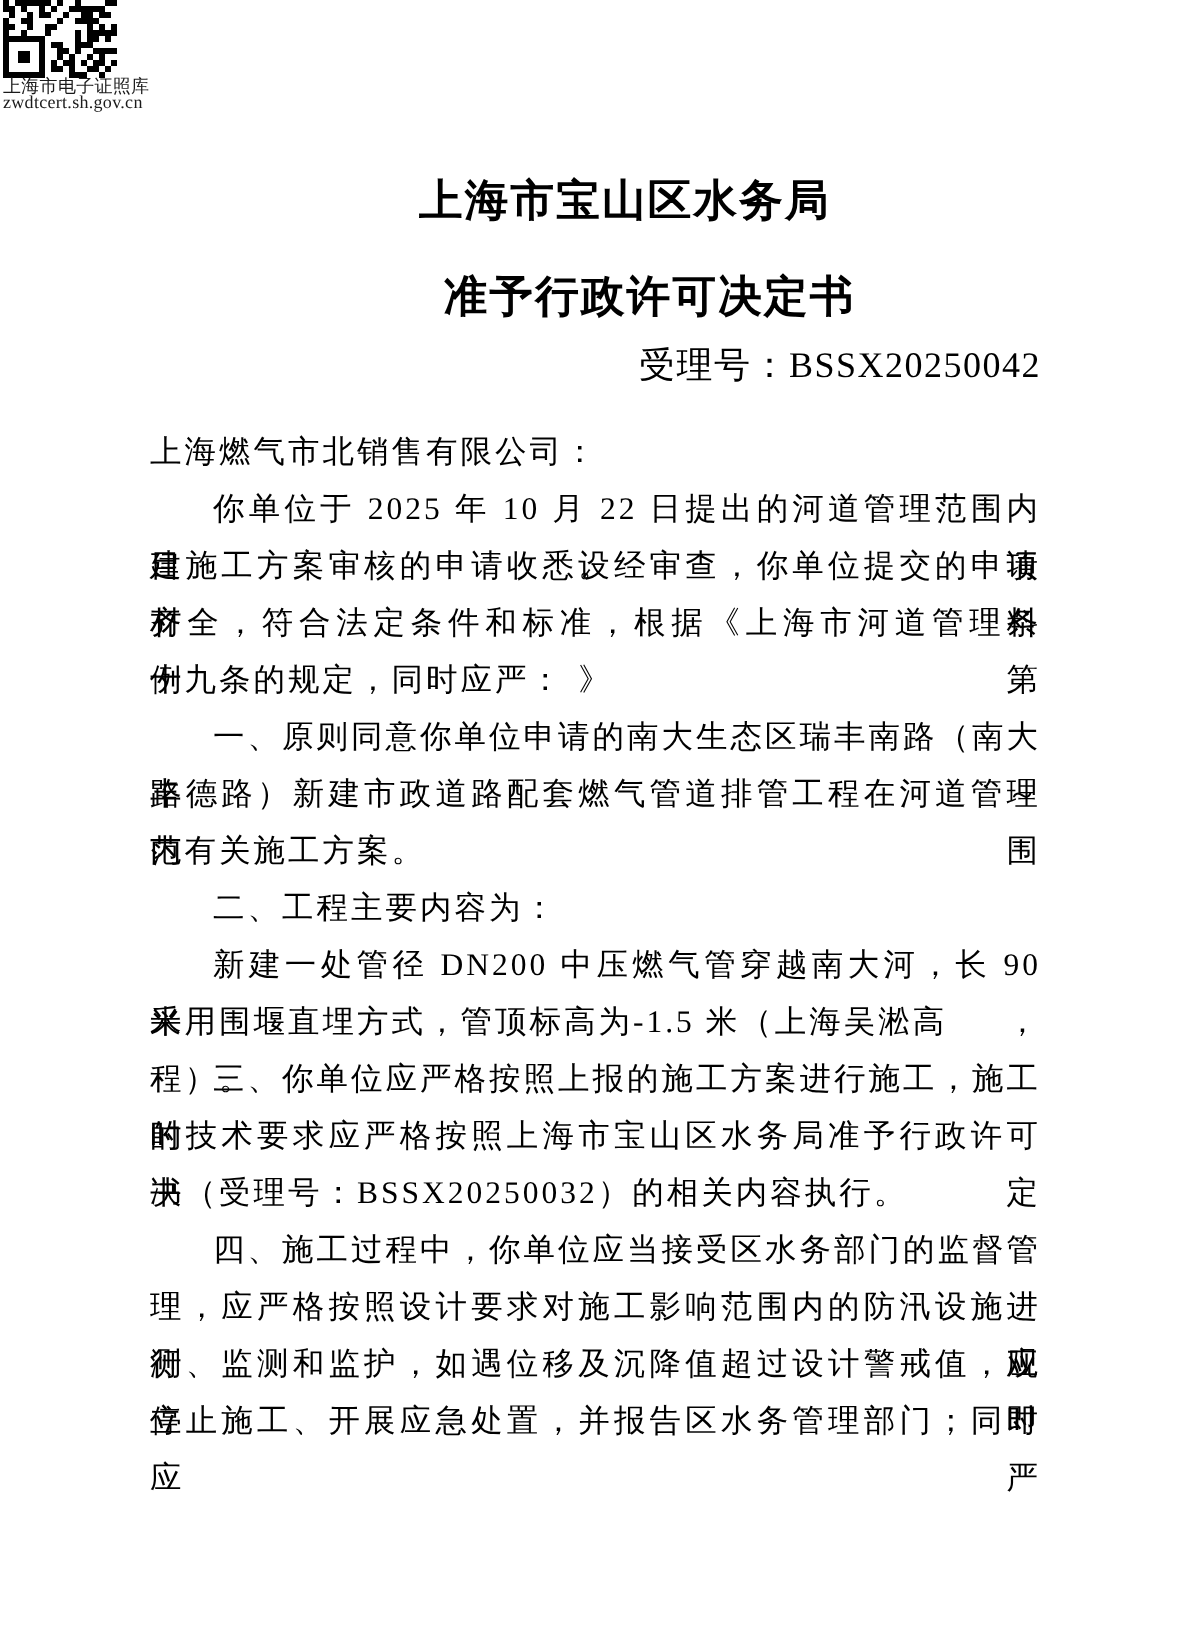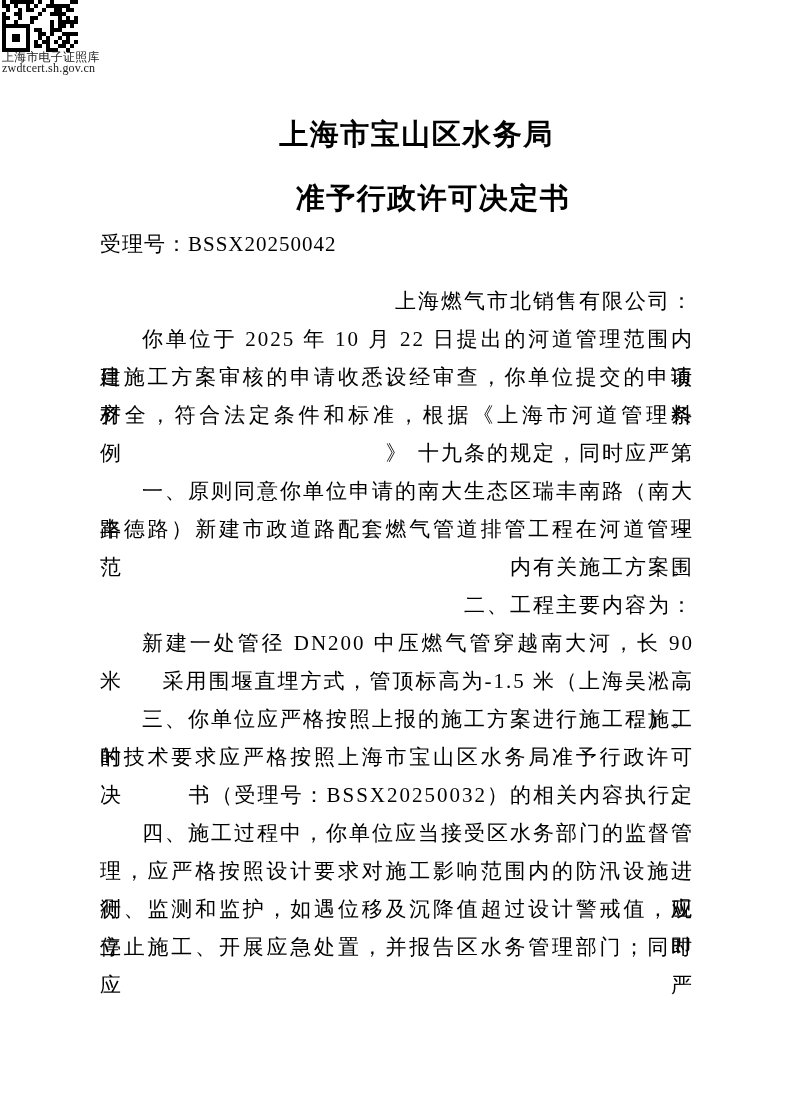--- a/index.html
+++ b/index.html
@@ -49,38 +49,38 @@
     padding-left: 39px;
   }
   .title-1 { top: 112px; }
   .title-2 { top: 176px; margin-left: 33px; }
   
   .ref-line {
     position: absolute;
     top: 228px;
     left: 100px;
     right: 100px;
-    font-size: 21px;
+    text-align: right;
+    font-size: 24px;
     line-height: 32px;
     letter-spacing: 1px;
   }
   
   .doc-body {
     position: absolute;
     top: 282px;
     left: 100px;
     right: 100px;
     font-size: 21px;
   }
   .line {
     height: 38px;
     line-height: 38px;
     letter-spacing: 2px;
     white-space: normal;
-    text-align: right;
   }
   .line.indent { text-indent: 2em; }
   .line.stretch {
     text-align: justify;
     text-align-last: justify;
   }
 </style>
 </head>
 <body>
 

